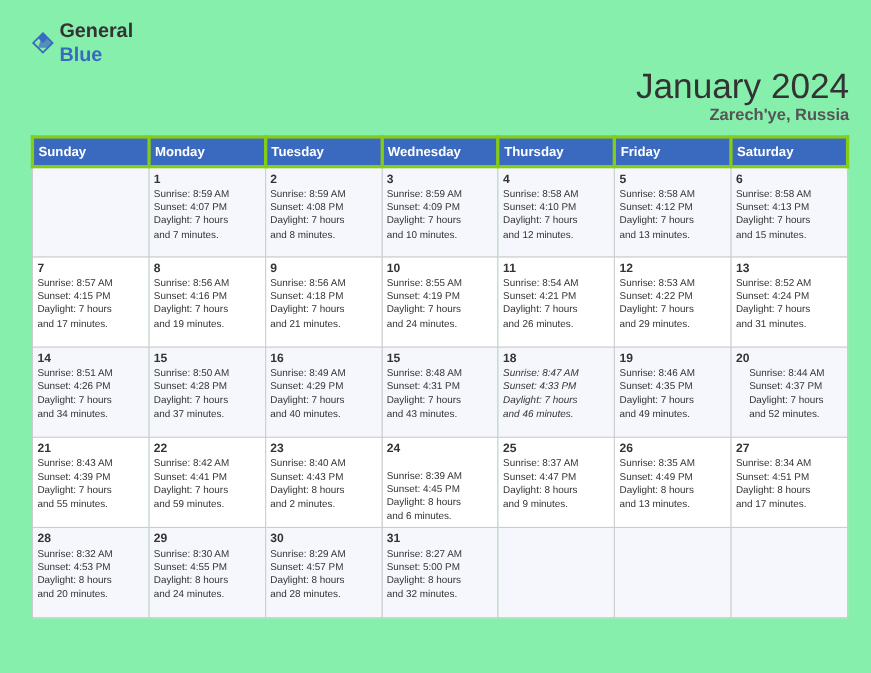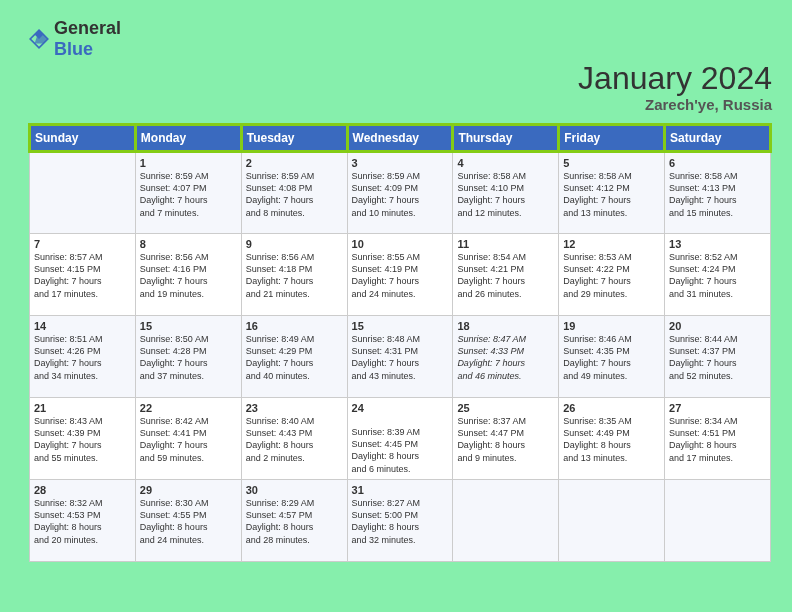--- a/index.html
+++ b/index.html
@@ -267,21 +267,21 @@
           </td>
           <td>
             <span class="day-number">19</span>
             <div class="cell-content" style="white-space: pre-line;">Sunrise: 8:46 AM
 Sunset: 4:35 PM
 Daylight: 7 hours
 and 49 minutes.</div>
           </td>
           <td>
             <span class="day-number">20</span>
-            <div class="cell-content" style="white-space: pre-line;">Sunrise: 8:44 AM
+            <div class="cell-content" style="white-space: pre-line; margin-left: 12px;">Sunrise: 8:44 AM
 Sunset: 4:37 PM
 Daylight: 7 hours
 and 52 minutes.</div>
           </td>
         </tr>
         <tr>
           <td>
             <span class="day-number">21</span>
             <div class="cell-content" style="white-space: pre-line;">Sunrise: 8:43 AM
 Sunset: 4:39 PM

